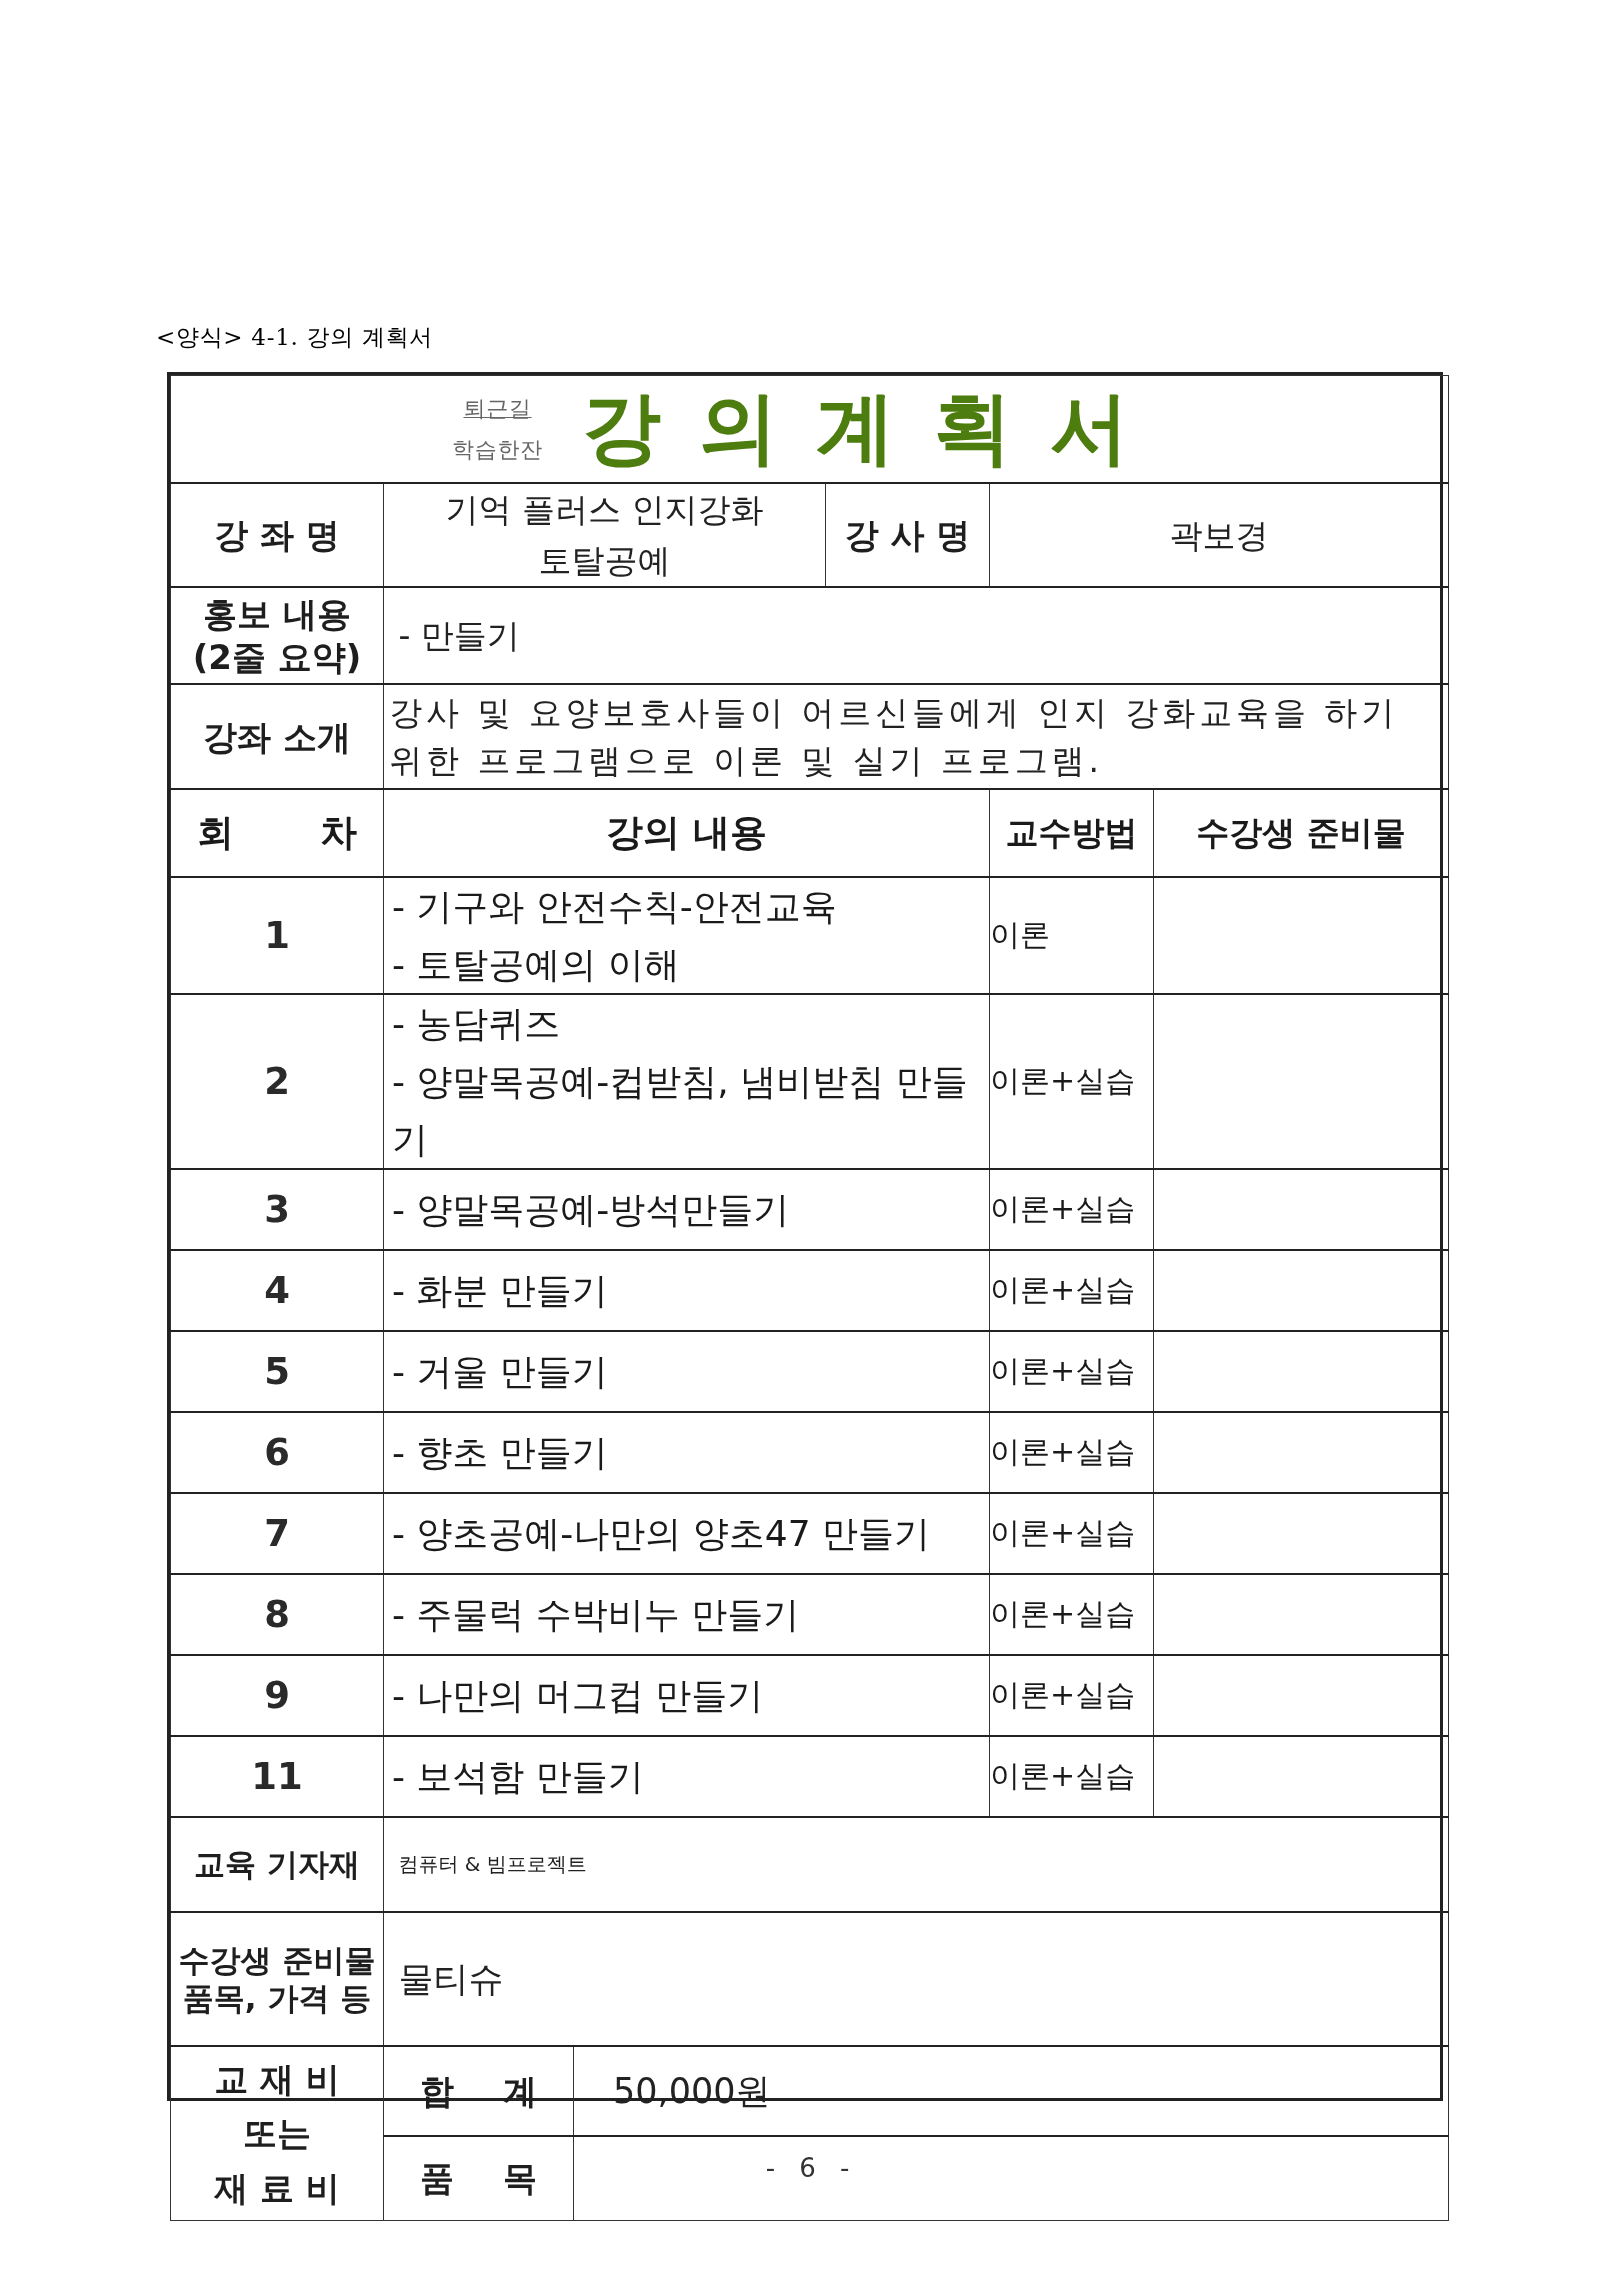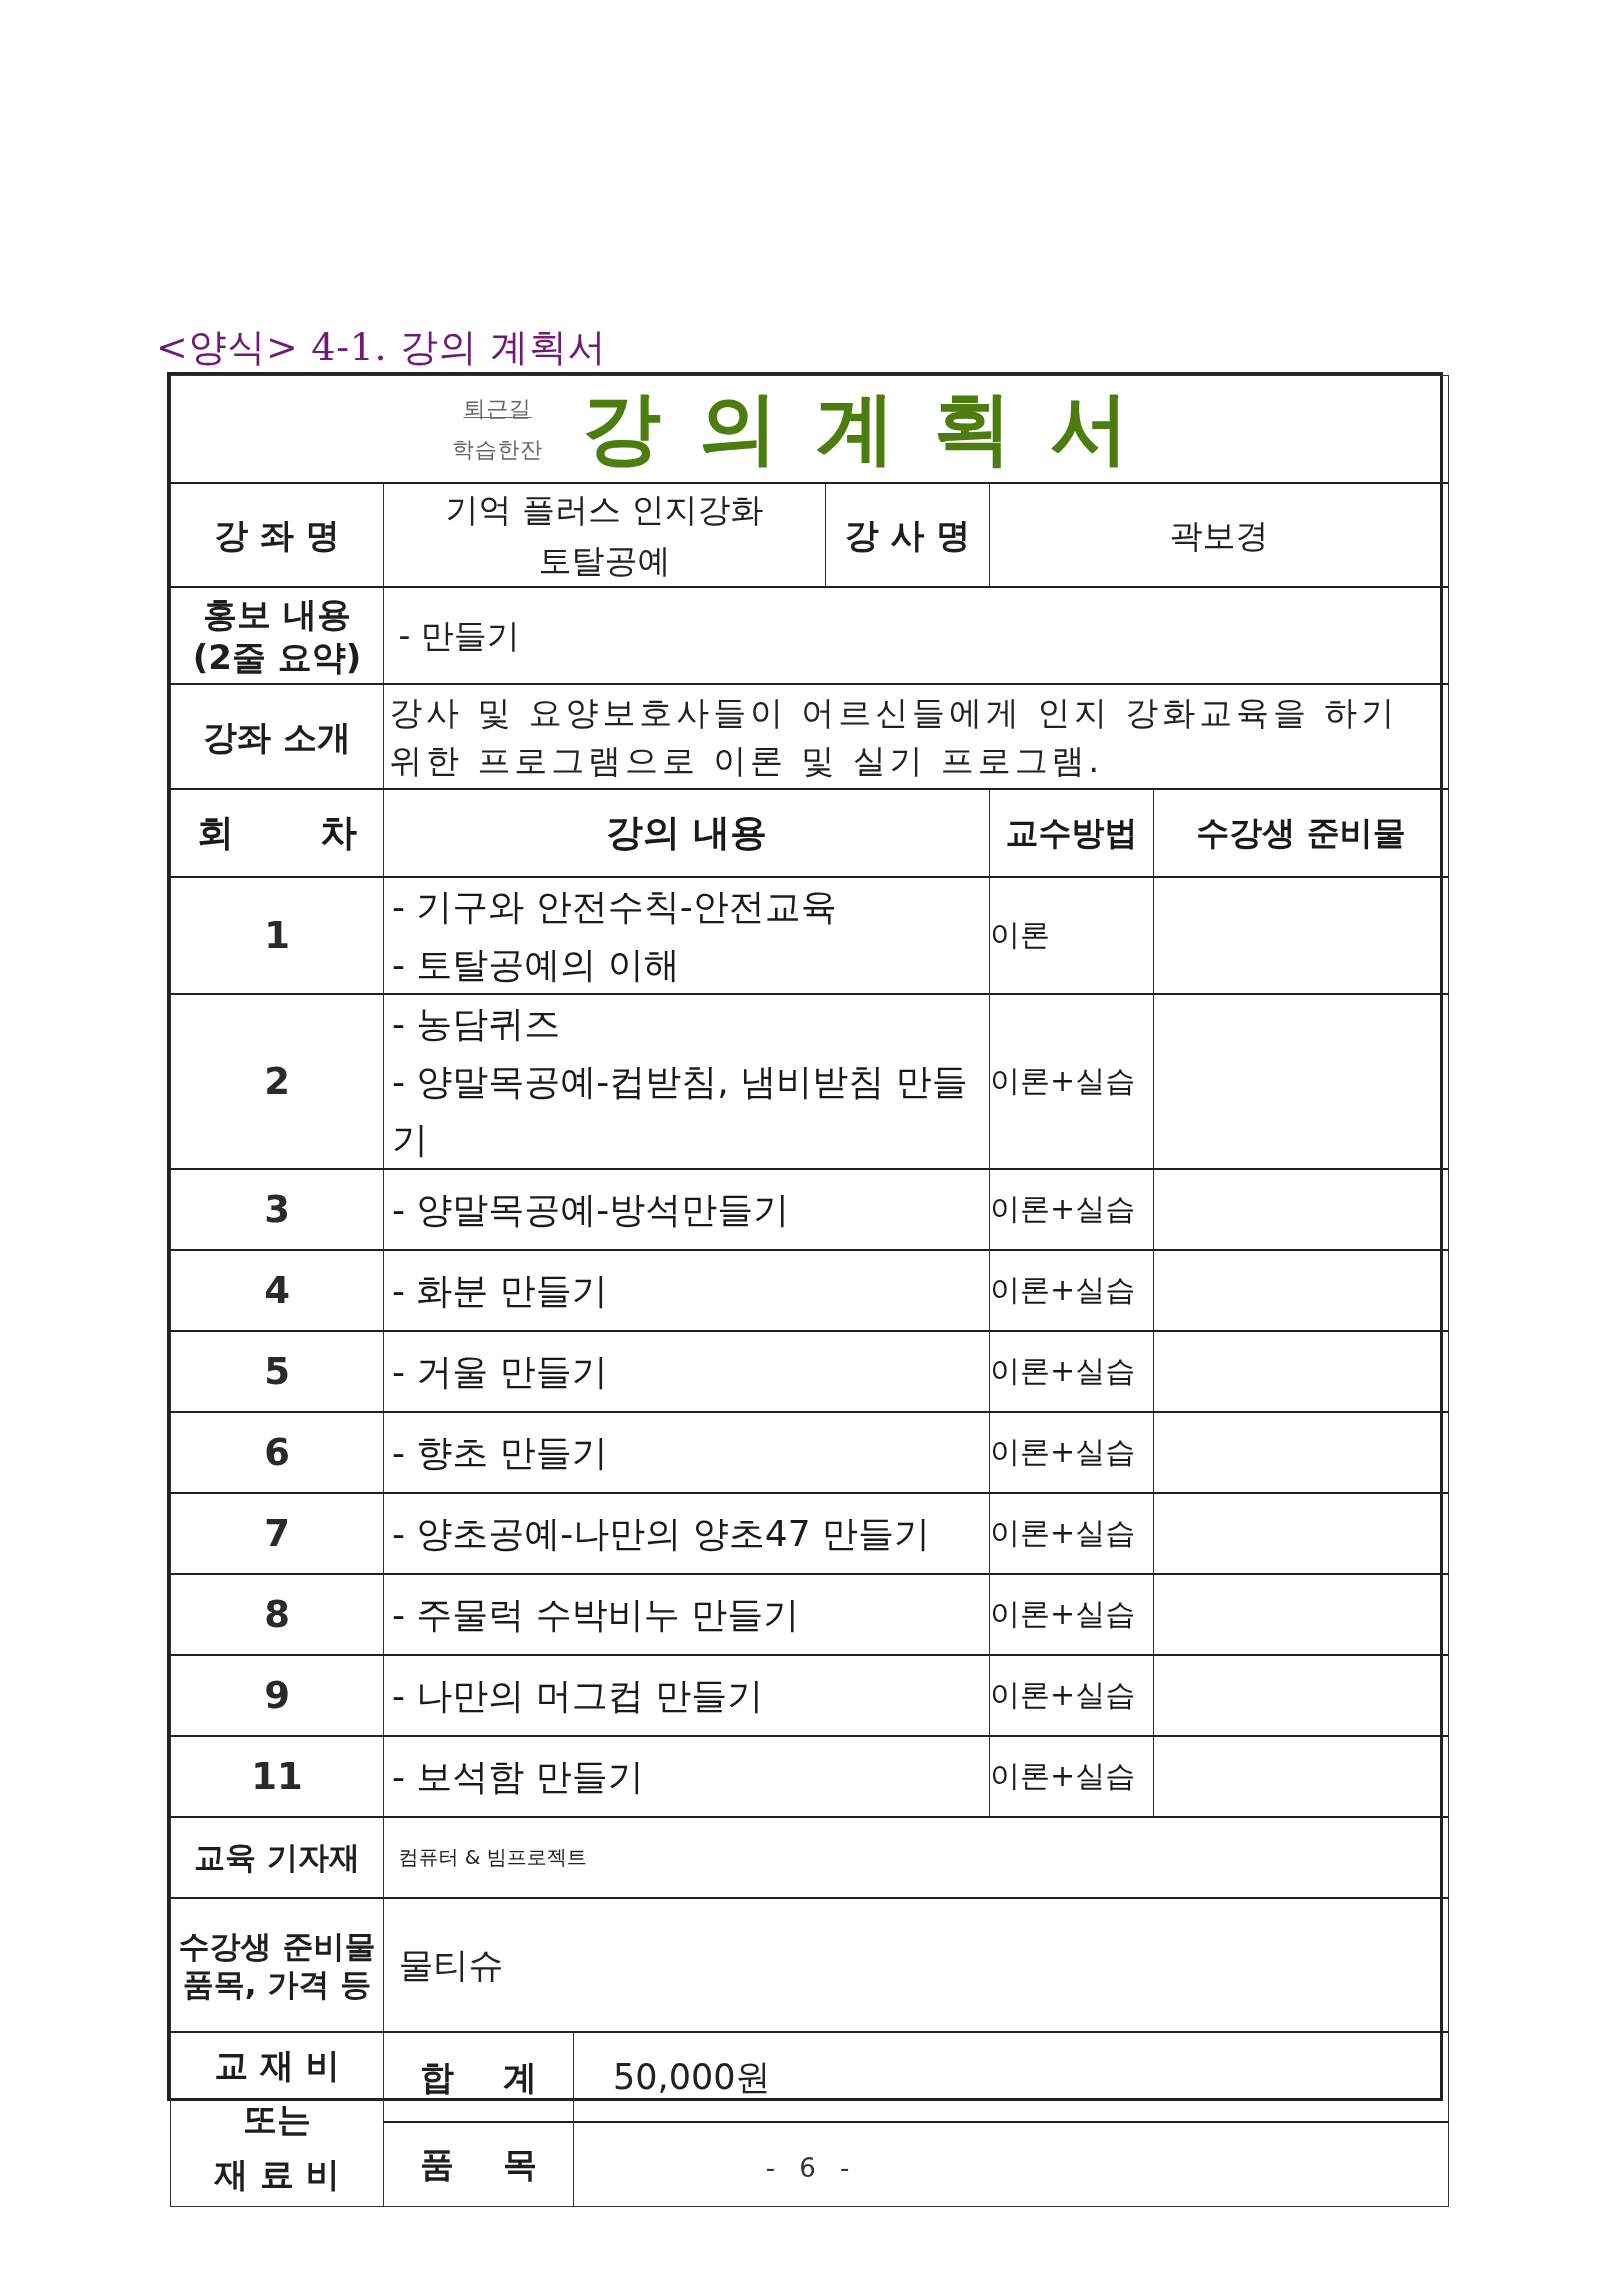--- a/index.html
+++ b/index.html
@@ -1,19 +1,19 @@
 <!DOCTYPE html>
 <html style="font-size:10.5px"><head>
 <meta charset="utf-8">
 <style>
   html, body { margin:0; padding:0; background:#ffffff; }
   body { width:1623px; height:2295px; position:relative; overflow:hidden;
          font-family:"DejaVu Sans", "Liberation Sans", sans-serif; color:#1a1a1a; }
   .form-caption { position:absolute; left:156px; top:322px; font-family:"DejaVu Serif","Liberation Serif",serif;
-                  font-size:38px; color:#701a75; letter-spacing:0.7px;text-align:right; }
+                  font-size:23px; color:#000000; letter-spacing:0.7px;text-align:right; }
   .sheet { position:absolute; left:167px; top:372px; width:1276px; height:1729px;
            border:3.3px solid #222; box-sizing:border-box; }
   table.plan { border-collapse:collapse; width:100%; height:100%; table-layout:fixed; }
   table.plan td { border:1.3px solid #333; padding:0; vertical-align:middle; }
   table.plan tr.thick td { border-top:2.6px solid #222; }
   .lbl { font-weight:bold; font-size:34px; text-align:center; color:#1e1e1e; line-height:1.25; }
   .val { font-size:33px; color:#222; line-height:1.55; }
   .center { text-align:center; }
   .pad { padding-left:14.4px !important; }
   .title-cell { text-align:center; height:105px; }
@@ -153,21 +153,21 @@
       <td class="method">이론+실습</td>
       <td></td>
     </tr>
     <tr class="thick" style="height:81px">
       <td class="num">11</td>
       <td colspan="3" class="content">- 보석함 만들기</td>
       <td class="method">이론+실습</td>
       <td></td>
     </tr>
 
-    <tr class="thick" style="height:81px">
+    <tr class="thick" style="height:95px">
       <td class="lbl" style="font-size:31px">교육 기자재</td>
       <td colspan="5" class="val pad" style="font-size:20px">컴퓨터 &amp; 빔프로젝트</td>
     </tr>
 
     <tr class="thick" style="height:134px">
       <td class="lbl" style="font-size:31px">
         <div>수강생 준비물</div>
         <div>품목, 가격 등</div>
       </td>
       <td colspan="5" class="val pad" style="font-size:35px">물티슈</td>

